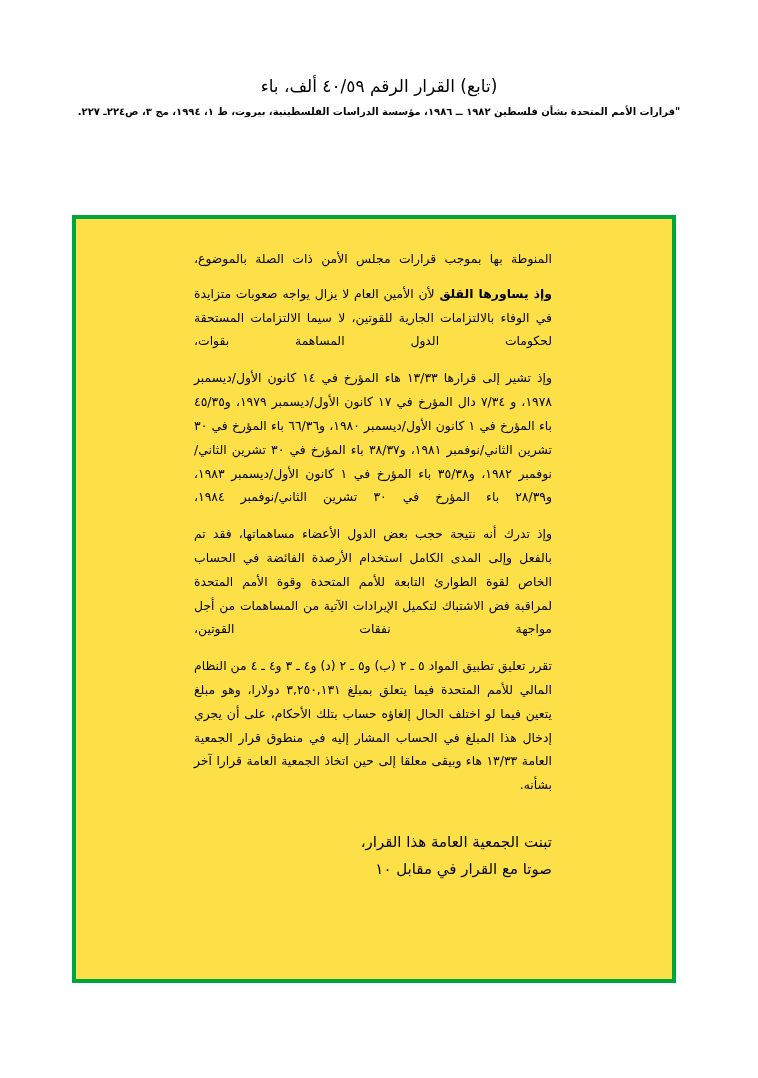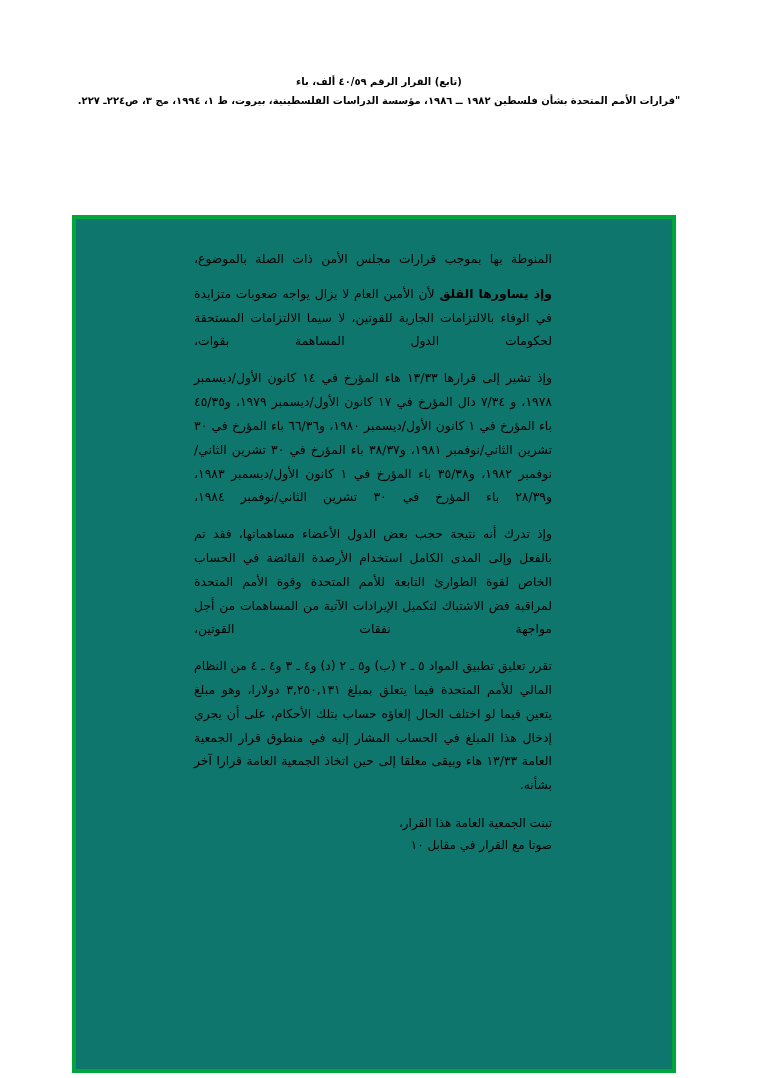--- a/index.html
+++ b/index.html
@@ -19,40 +19,40 @@
     position: relative;
     width: 758px;
     height: 1078px;
     box-sizing: border-box;
   }
   .header {
     text-align: center;
     margin-top: 74px;
   }
   .header-title {
-    font-size: 10px;
-    font-weight: bold;
+    font-size: 17px;
+    font-weight: normal;
     line-height: 1.5;
     letter-spacing: 0px;
   }
   .header-source {
     font-size: 10px;
     font-weight: bold;
     line-height: 1.6;
     margin-top: 4px;
   }
   .frame {
     position: absolute;
     left: 72px;
     top: 141px;
     width: 604px;
-    height: 858px;
+    height: 768px;
     border: 4px solid #00a63c;
     box-sizing: border-box;
-    background: #0f766e;
+    background: #fde047;
   }
   .content {
     position: absolute;
     left: 118px;
     top: 28px;
     width: 358px;
     text-align: justify;
     text-align-last: justify;
     font-size: 12.4px;
     line-height: 1.92;
@@ -62,23 +62,23 @@
   }
   p.tight {
     margin-bottom: 11px;
   }
   .lead {
     font-weight: bold;
   }
   .closing {
     text-align: center;
     text-align-last: right;
-    font-size: 12px;
+    font-size: 15px;
     line-height: 1.75;
-    margin-top: 16px;
+    margin-top: 32px;
   }
   .closing div {
     margin-bottom: 1px;
   }
 </style>
 </head>
 <body>
 
 <div class="page">
 

